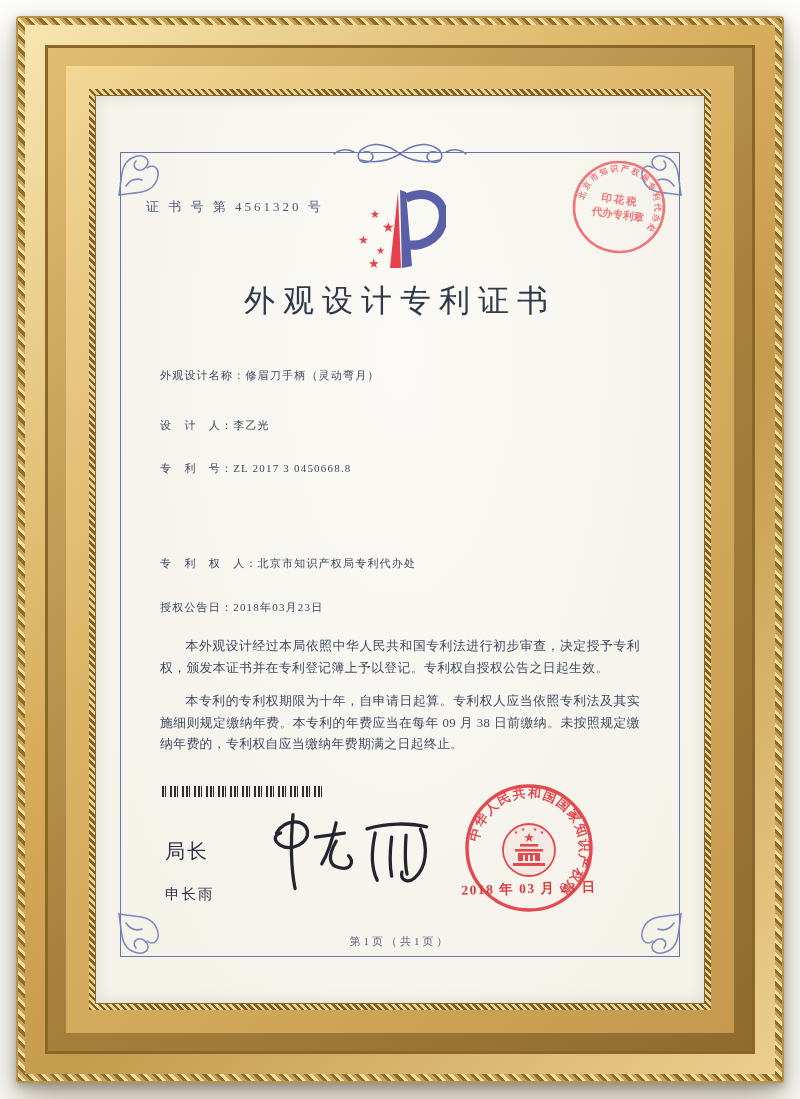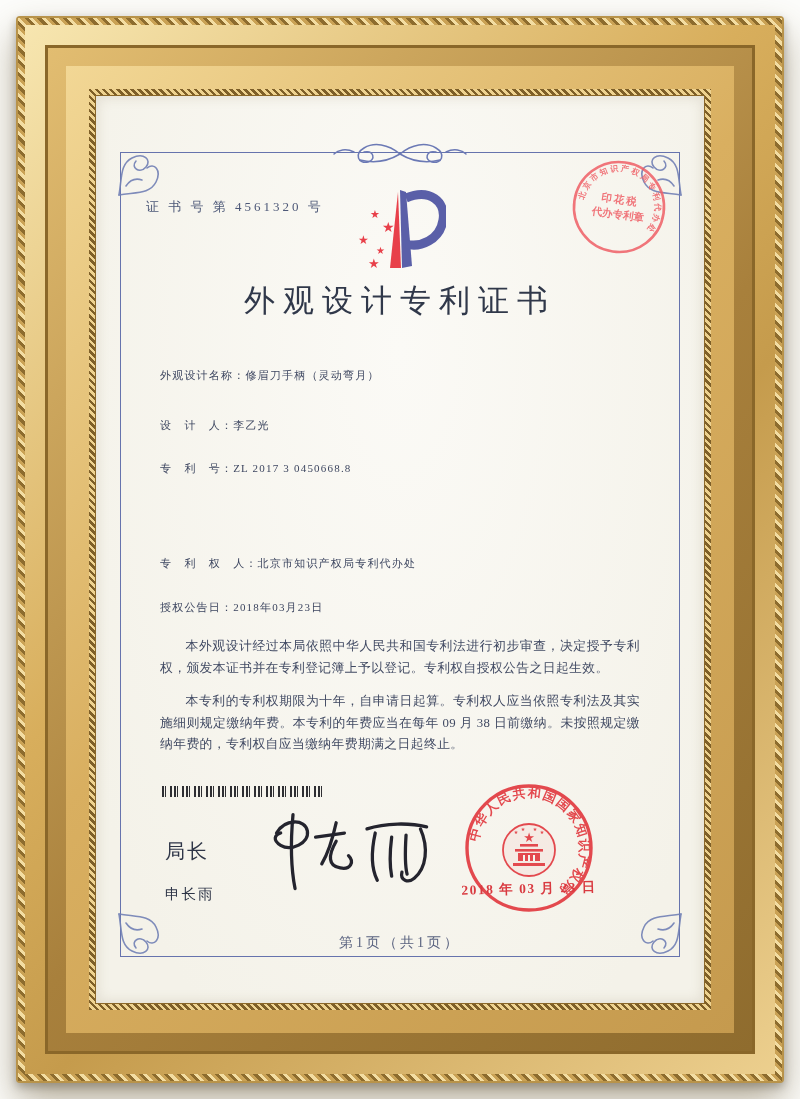--- a/index.html
+++ b/index.html
@@ -47,21 +47,21 @@
   .issuer-title{position:absolute;left:69px;top:742px;font-size:20px;color:#2e3547;letter-spacing:2px;}
   .issuer-name{position:absolute;left:69px;top:772px;font-size:14.5px;color:#2e3547;letter-spacing:2px;margin-top:17px;}
   .signature{position:absolute;left:160px;top:710px;width:185px;height:88px;}
 
   .seal{position:absolute;left:367px;top:686px;width:132px;height:132px;opacity:.92;}
   .seal-date{position:absolute;left:313px;top:784px;width:240px;text-align:center;font-size:13.5px;
          font-weight:bold;color:#d93a40;letter-spacing:1.5px;transform:rotate(-1.5deg);}
 
   .stamp{position:absolute;left:474px;top:62px;width:98px;height:98px;opacity:.85;transform:rotate(8deg);}
 
-  .footer{position:absolute;left:0;right:0;top:838px;text-align:center;font-size:14px;
+  .footer{position:absolute;left:0;right:0;top:838px;text-align:center;font-size:11px;
          color:#59627f;letter-spacing:3px;}
 </style>
 </head>
 <body>
 
 <div class="stage">
 
   <div class="f-root"></div>
   <div class="f-braid-outer"></div>
   <div class="f-band1"></div>

